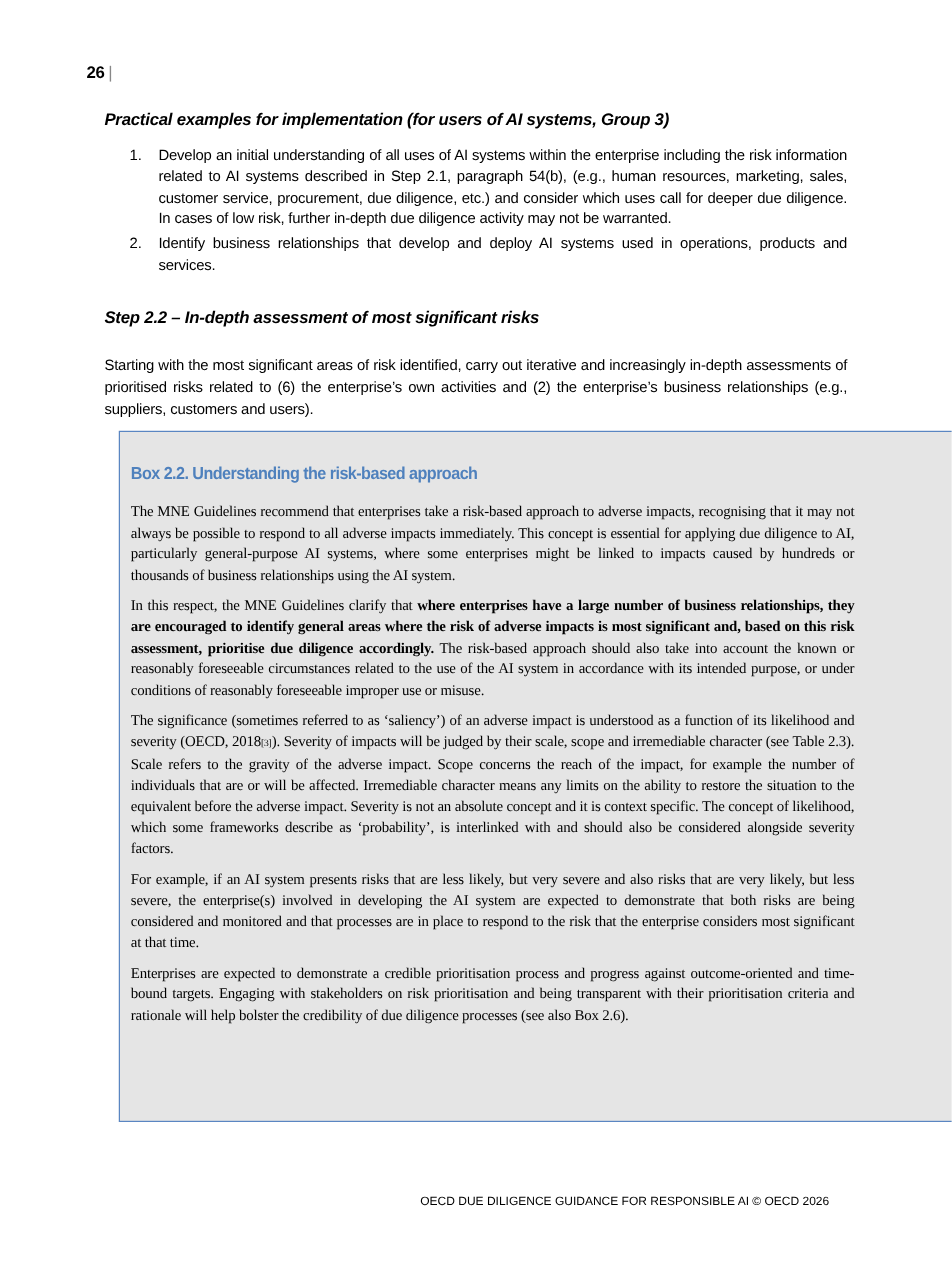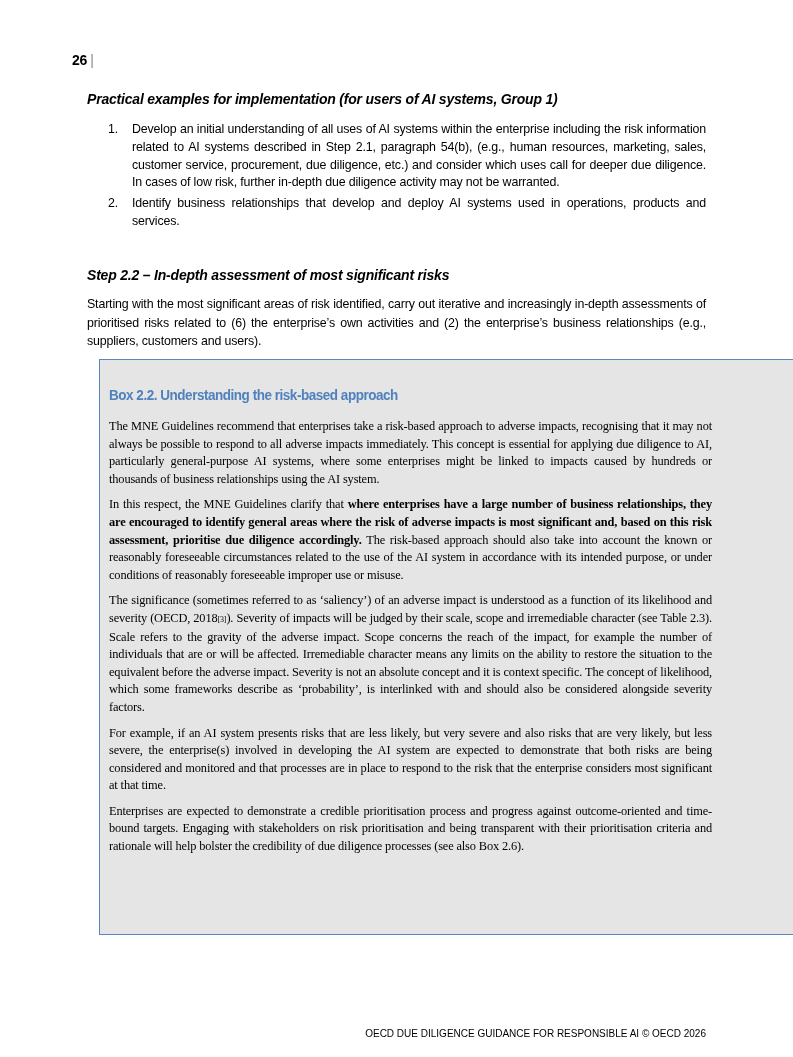--- a/index.html
+++ b/index.html
@@ -29,21 +29,21 @@
     }
     .section-heading {
       position: absolute;
       left: 87px;
       font-size: 14px;
       font-weight: bold;
       font-style: italic;
       letter-spacing: -0.2px;
     }
     .h1 { top: 91px; }
-    .h2 { top: 267px; }
+    .h2 { top: 256px; }
     .numbered-list {
       position: absolute;
       left: 108px;
       top: 121px;
       width: 598px;
       list-style: none;
       font-size: 12.4px;
       line-height: 17.8px;
     }
     .numbered-list li {
@@ -102,35 +102,34 @@
       text-align: justify;
       margin-bottom: 8px;
     }
     .box-body b { font-weight: bold; }
     .ref-sub {
       font-size: 8px;
       vertical-align: baseline;
     }
     .footer {
       position: absolute;
-      right: 87px;
+      right: 102px;
       top: 996px;
       font-size: 10px;
       letter-spacing: 0px;
-      margin-top: 32px;
     }
   </style>
 </head>
 <body>
 
 <div class="page-number">
   <span>26</span><span class="sep">|</span>
 </div>
 
-<h2 class="section-heading h1">Practical examples for implementation (for users of AI systems, Group 1)</h2>
+<h2 class="section-heading h1">Practical examples for implementation (for users of AI systems, Group 3)</h2>
 
 <ol class="numbered-list">
   <li>
     <span class="num">1.</span>
     <span>Develop an initial understanding of all uses of AI systems within the enterprise including the risk information related to AI systems described in Step 2.1, paragraph 54(b), (e.g., human resources, marketing, sales, customer service, procurement, due diligence, etc.) and consider which uses call for deeper due diligence. In cases of low risk, further in-depth due diligence activity may not be warranted.</span>
   </li>
   <li>
     <span class="num">2.</span>
     <span>Identify business relationships that develop and deploy AI systems used in operations, products and services.</span>
   </li>

